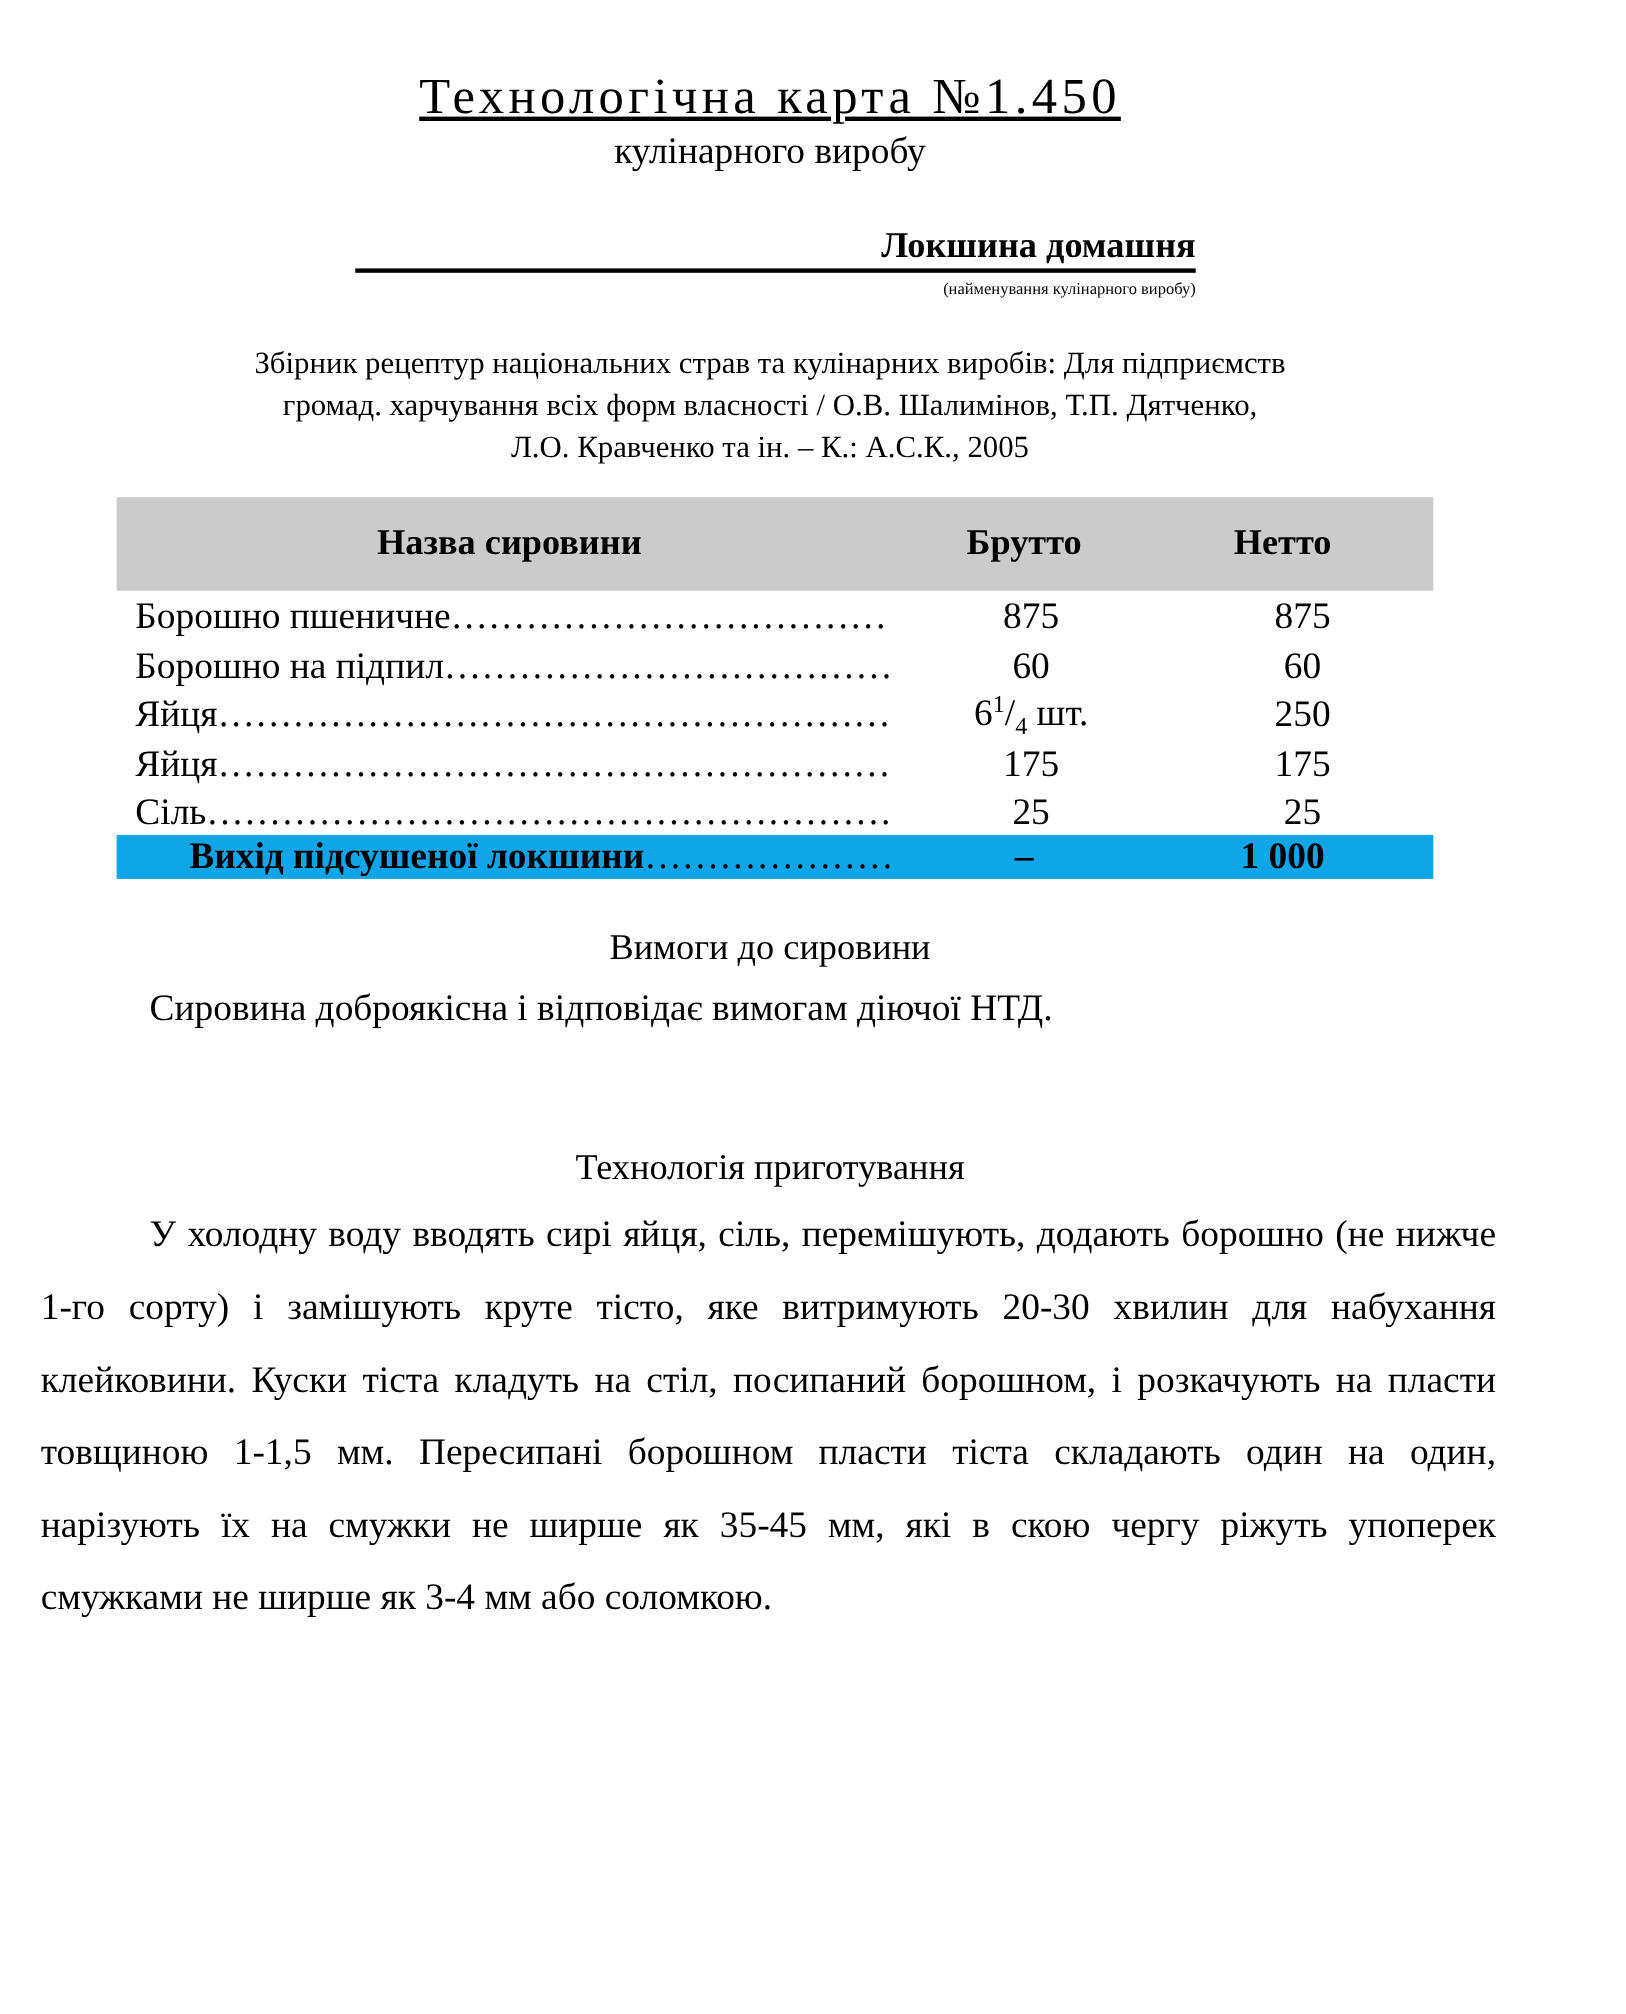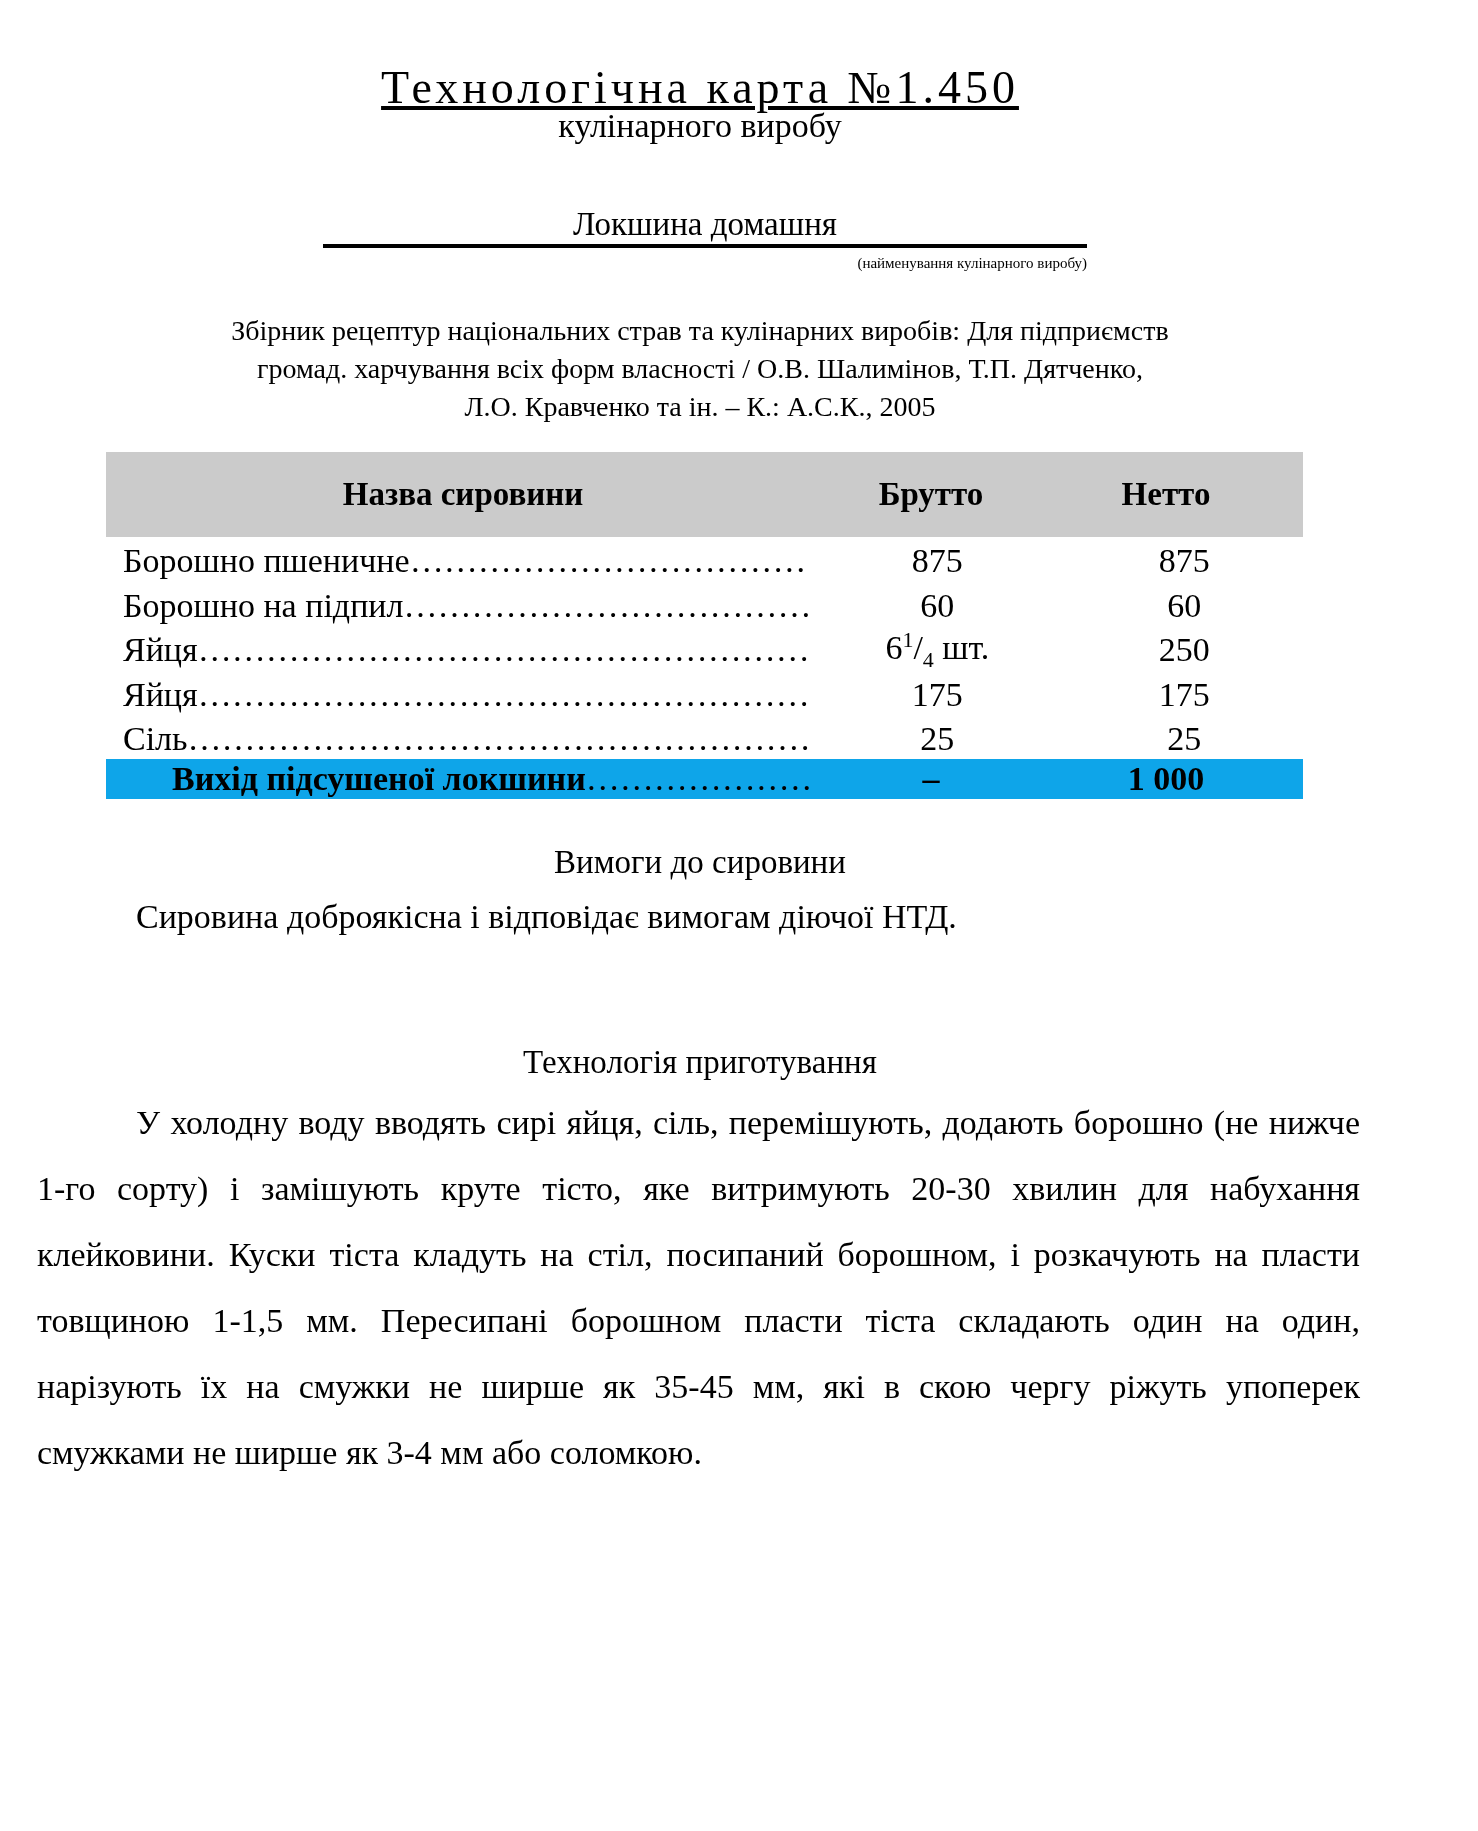--- a/index.html
+++ b/index.html
@@ -22,31 +22,31 @@
       top: 62px;
       text-align: center;
       font-size: 46px;
       letter-spacing: 4px;
       line-height: 52px;
       white-space: nowrap;
       text-decoration: underline;
     }
     .subtitle {
       left: 0; width: 1400px;
-      top: 106px;
+      top: 118px;
       text-align: center;
       font-size: 34px;
       line-height: 40px;
     }
     .dish-name {
       left: 323px; width: 764px;
       top: 205px;
-      text-align: center;
+      text-align: right;
       font-size: 33px;
-      font-weight: normal;
+      font-weight: bold;
       line-height: 38px;
       white-space: nowrap;
     }
     .dish-rule {
       left: 323px; width: 764px;
       top: 244px;
       height: 4px;
       background: #000;
     }
     .dish-caption {

